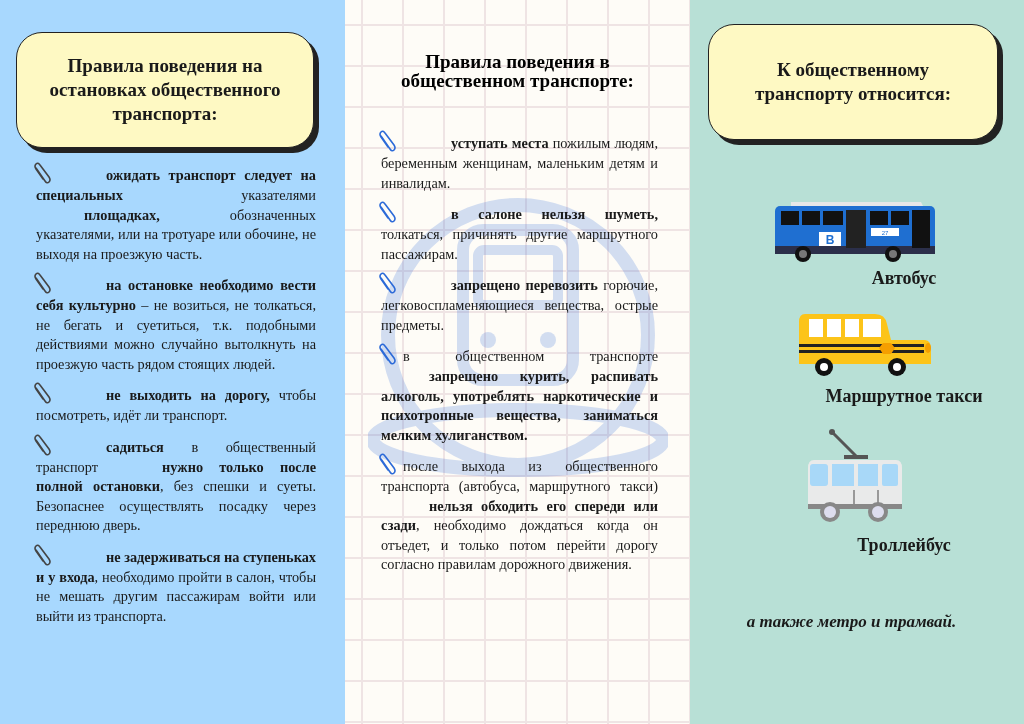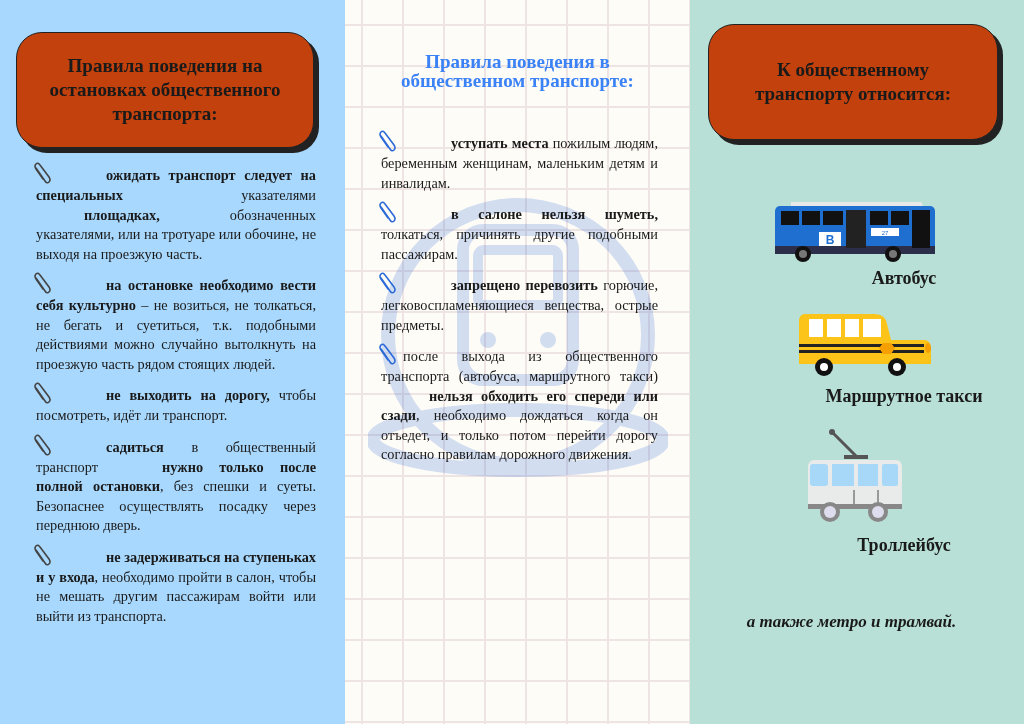--- a/index.html
+++ b/index.html
@@ -11,37 +11,37 @@
   #panel-mid { left: 345px; width: 345px; background-color: #fefcf7;
     background-image:
       linear-gradient(to right, #efe4e4 2px, transparent 2px),
       linear-gradient(to bottom, #efe4e4 2px, transparent 2px);
     background-size: 41px 41px;
     background-position: 16px 24px;
   }
   #panel-right { left: 690px; width: 334px; background: #b8e0d6; }
 
   .title-box {
-    position: absolute; background: #c2410c; border: 1.5px solid #222;
+    position: absolute; background: #fef9c3; border: 1.5px solid #222;
     border-radius: 26px; box-shadow: 5px 5px 0 #222;
     display: flex; align-items: center; justify-content: center; text-align: center;
     font-weight: bold; line-height: 1.25;
   }
   #left-title { left: 16px; top: 32px; width: 298px; height: 116px; font-size: 19px; }
   #right-title { left: 708px; top: 24px; width: 290px; height: 116px; font-size: 19px; justify-content: center; }
 
   .rules { position: absolute; font-size: 14.3px; line-height: 19.5px; text-align: justify; }
   #left-rules { left: 36px; top: 162px; width: 280px; }
   #mid-rules { left: 381px; top: 130px; width: 277px; }
   .rule { margin-bottom: 8px; position: relative; }
   .rule b { font-weight: bold; padding-left: 48px; }
   .clip { display: inline-block; width: 20px; height: 24px; vertical-align: -6px; margin-right: 6px; margin-left: -4px; }
 
   #mid-title { position: absolute; left: 380px; top: 52px; width: 275px; text-align: center;
-    color: #3b82f6; font-weight: bold; font-size: 19px; line-height: 19px; }
+    color: #000000; font-weight: bold; font-size: 19px; line-height: 19px; }
 
   .watermark { position: absolute; left: 368px; top: 190px; width: 300px; height: 290px; opacity: 0.22; }
 
   .vehicle { position: absolute; }
   .veh-label { position: absolute; font-weight: bold; font-size: 18px; text-align: center; width: 334px; left: 690px; margin-left: 47px; }
   #also { position: absolute; left: 690px; width: 323px; top: 612px; text-align: center;
     font-style: italic; font-weight: bold; font-size: 17px; }
 </style>
 </head>
 <body>
@@ -77,24 +77,27 @@
   <circle cx="180" cy="150" r="8" fill="#3a72d8"></circle>
   <ellipse cx="150" cy="250" rx="145" ry="30" fill="none" stroke="#3a72d8" stroke-width="14"></ellipse>
 </svg>
 <div id="mid-title">Правила поведения в общественном транспорте:</div>
 <div class="rules" id="mid-rules">
     <div class="rule"><svg class="clip" viewBox="0 0 20 24">
     <path d="M4 6 L13 19 Q15 22 17 20 Q19 18 17 15 L8 3 Q6 0 4 2 Q2 4 4 7 L11 17" fill="none" stroke="#2c6ad8" stroke-width="1.6" stroke-linecap="round"></path>
   </svg><b>уступать места</b><span> пожилым людям, беременным женщинам, маленьким детям и инвалидам.</span></div>
     <div class="rule"><svg class="clip" viewBox="0 0 20 24">
     <path d="M4 6 L13 19 Q15 22 17 20 Q19 18 17 15 L8 3 Q6 0 4 2 Q2 4 4 7 L11 17" fill="none" stroke="#2c6ad8" stroke-width="1.6" stroke-linecap="round"></path>
-  </svg><b>в салоне нельзя шуметь,</b><span> толкаться, причинять другие подобными пассажирам.</span></div>
+  </svg><b>в салоне нельзя шуметь,</b><span> толкаться, причинять другие маршрутного пассажирам.</span></div>
     <div class="rule"><svg class="clip" viewBox="0 0 20 24">
     <path d="M4 6 L13 19 Q15 22 17 20 Q19 18 17 15 L8 3 Q6 0 4 2 Q2 4 4 7 L11 17" fill="none" stroke="#2c6ad8" stroke-width="1.6" stroke-linecap="round"></path>
   </svg><b>запрещено перевозить</b><span> горючие, легковоспламеняющиеся вещества, острые предметы.</span></div>
+    <div class="rule"><svg class="clip" viewBox="0 0 20 24">
+    <path d="M4 6 L13 19 Q15 22 17 20 Q19 18 17 15 L8 3 Q6 0 4 2 Q2 4 4 7 L11 17" fill="none" stroke="#2c6ad8" stroke-width="1.6" stroke-linecap="round"></path>
+  </svg><span>в общественном транспорте </span><b>запрещено курить, распивать алкоголь, употреблять наркотические и психотропные вещества, заниматься мелким хулиганством.</b></div>
     <div class="rule"><svg class="clip" viewBox="0 0 20 24">
     <path d="M4 6 L13 19 Q15 22 17 20 Q19 18 17 15 L8 3 Q6 0 4 2 Q2 4 4 7 L11 17" fill="none" stroke="#2c6ad8" stroke-width="1.6" stroke-linecap="round"></path>
   </svg><span>после выхода из общественного транспорта (автобуса, маршрутного такси) </span><b>нельзя обходить его спереди или сзади</b><span>, необходимо дождаться когда он отъедет, и только потом перейти дорогу согласно правилам дорожного движения.</span></div>
   </div>
 
 <div class="panel" id="panel-right"></div>
 <div class="title-box" id="right-title">
   <span style="padding:0 30px">К общественному транспорту относится:</span>
 </div>
 

